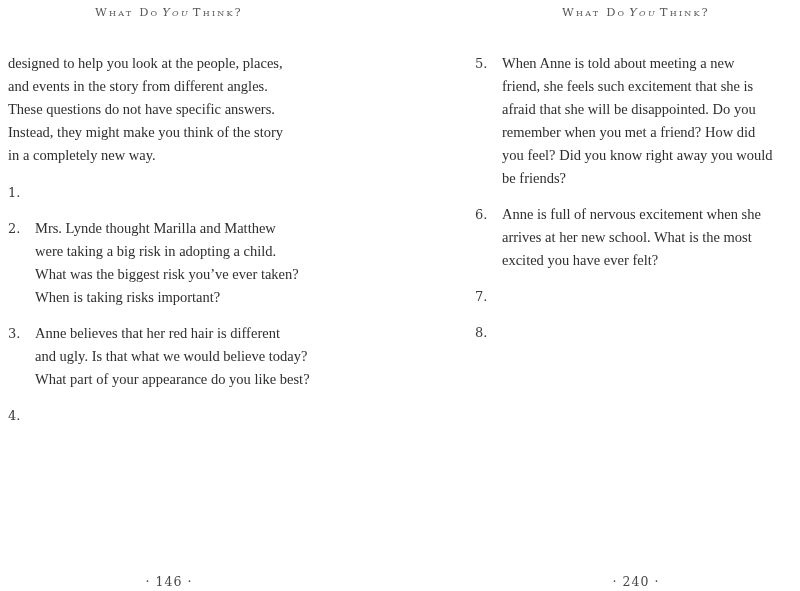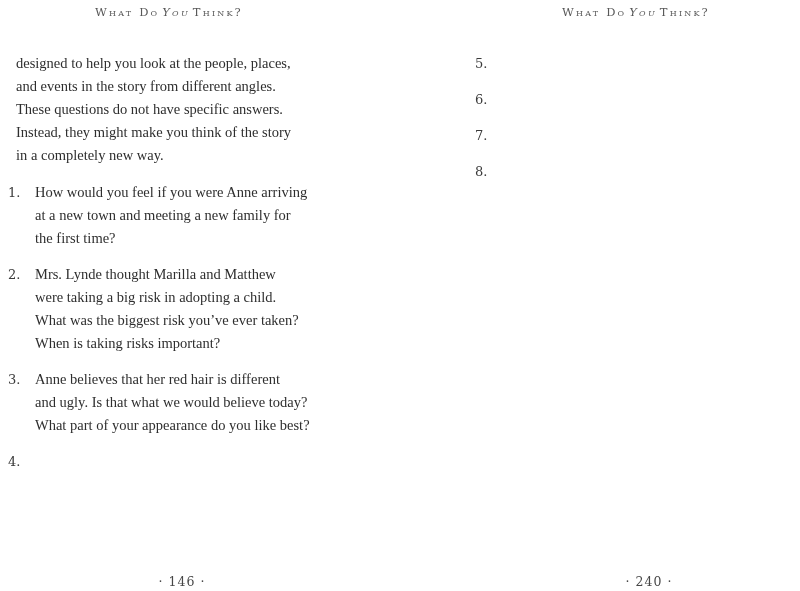--- a/index.html
+++ b/index.html
@@ -23,37 +23,37 @@
     font-variant-caps:small-caps;
     letter-spacing:2.2px;
     font-size:11.5px;
     color:#585858;
     white-space:nowrap;
   }
   .running-head .ital { font-style:italic; margin:0 3px; }
 
   .content { margin-top:33px; font-size:14.5px; line-height:23px; }
 
-  .para { white-space:pre-line; margin:8px; }
+  .para { white-space:pre-line; margin:0; }
   .para.indent { text-indent:25px; }
 
   .list { margin-top:14px; }
   .item { display:flex; margin-bottom:13px; }
   .num {
     flex:0 0 27px;
     font-family:"DejaVu Serif", serif;
     font-size:13px;
     line-height:23px;
     color:#3a3a3a;
   }
   .itext { white-space:pre-line; }
 
   .folio {
     position:absolute;
-    bottom:7px; left:13px;
+    bottom:7px; left:0;
     width:100%;
     text-align:center;
     font-family:"DejaVu Serif", serif;
     font-size:12.5px;
     letter-spacing:1px;
     color:#474747;
   }
 </style>
 </head>
 <body>
@@ -67,23 +67,20 @@
       </div>
       <div class="content">
         <p class="para">designed to help you look at the people, places,
 and events in the story from different angles.
 These questions do not have specific answers.
 Instead, they might make you think of the story
 in a completely new way.</p>
         <div class="list">
           <div class="item">
             <span class="num">1.</span>
-            <span class="itext">How would you feel if you were Anne arriving
-at a new town and meeting a new family for
-the first time?</span>
           </div>
           <div class="item">
             <span class="num">2.</span>
             <span class="itext">Mrs. Lynde thought Marilla and Matthew
 were taking a big risk in adopting a child.
 What was the biggest risk you’ve ever taken?
 When is taking risks important?</span>
           </div>
           <div class="item">
             <span class="num">3.</span>
@@ -102,23 +99,32 @@
 
   <section class="page right">
     <div class="col">
       <div class="running-head">
         <span>What Do</span><span class="ital">You</span><span>Think?</span>
       </div>
       <div class="content">
         <div class="list">
           <div class="item">
             <span class="num">5.</span>
+            <span class="itext">When Anne is told about meeting a new
+friend, she feels such excitement that she is
+afraid that she will be disappointed. Do you
+remember when you met a friend? How did
+you feel? Did you know right away you would
+be friends?</span>
           </div>
           <div class="item">
             <span class="num">6.</span>
+            <span class="itext">Anne is full of nervous excitement when she
+arrives at her new school. What is the most
+excited you have ever felt?</span>
           </div>
           <div class="item">
             <span class="num">7.</span>
           </div>
           <div class="item">
             <span class="num">8.</span>
           </div>
         </div>
       </div>
       <div class="folio">· 240 ·</div>

